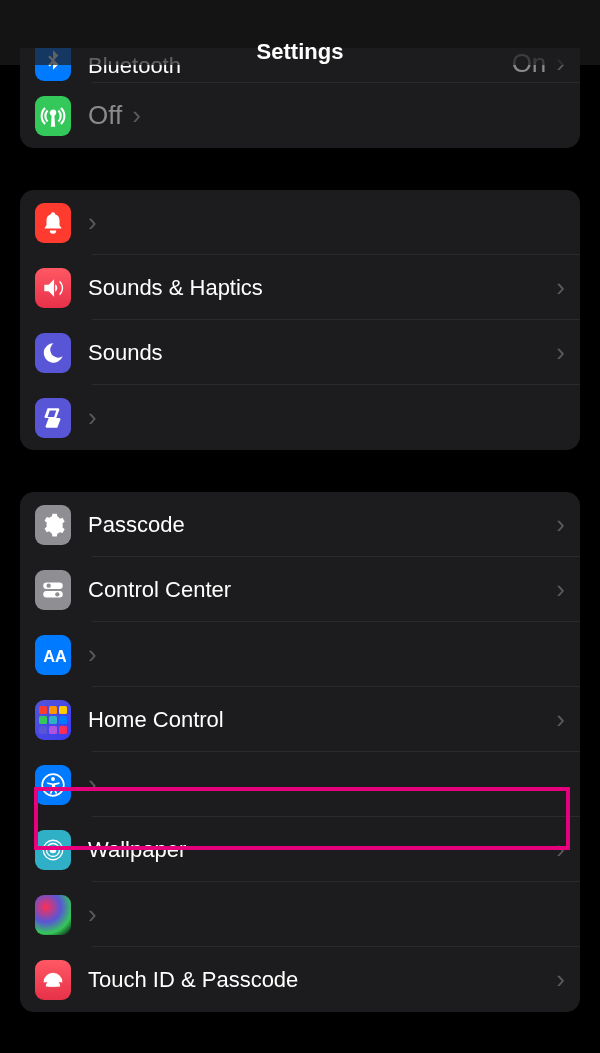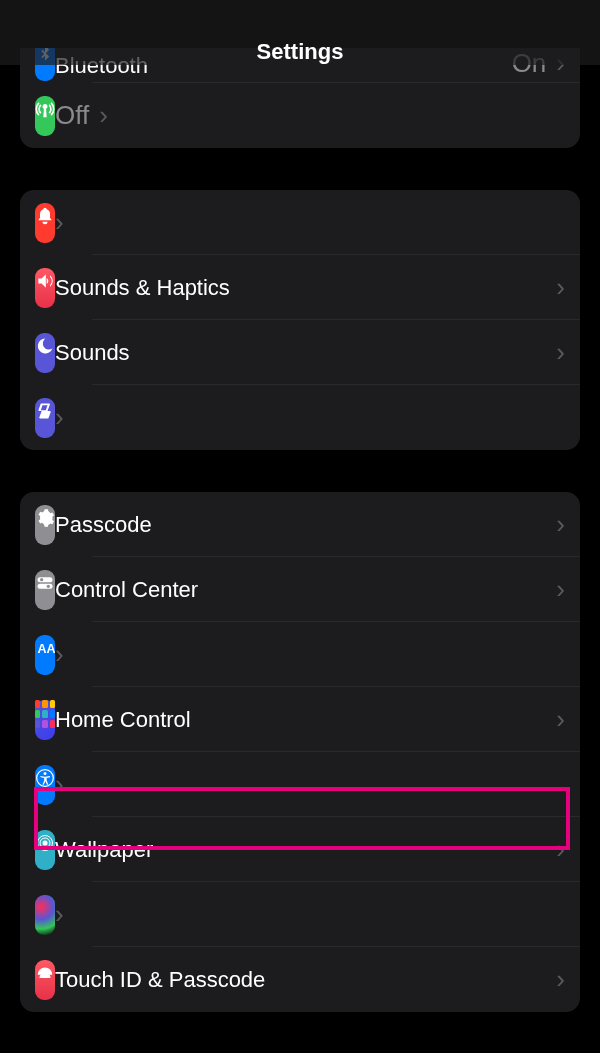--- a/index.html
+++ b/index.html
@@ -68,27 +68,28 @@
   .row.partial .chevron { margin-bottom: 4px; }
   .row-sep {
     position: absolute;
     left: 72px;
     right: 0;
     bottom: 0;
     height: 1px;
     background: #2a2a2c;
   }
   .icon {
-    width: 20px;
+    width: 36px;
     height: 40px;
     border-radius: 9px;
     flex-shrink: 0;
     display: flex;
-    align-items: flex-start;
+    align-items: center;
     justify-content: center;
+    margin-right: 17px;
   }
   .row.partial .icon {
     margin-bottom: 2px;
   }
   .row-label {
     flex: 1;
     color: #ffffff;
     font-size: 22px;
     font-weight: 400;
   }

